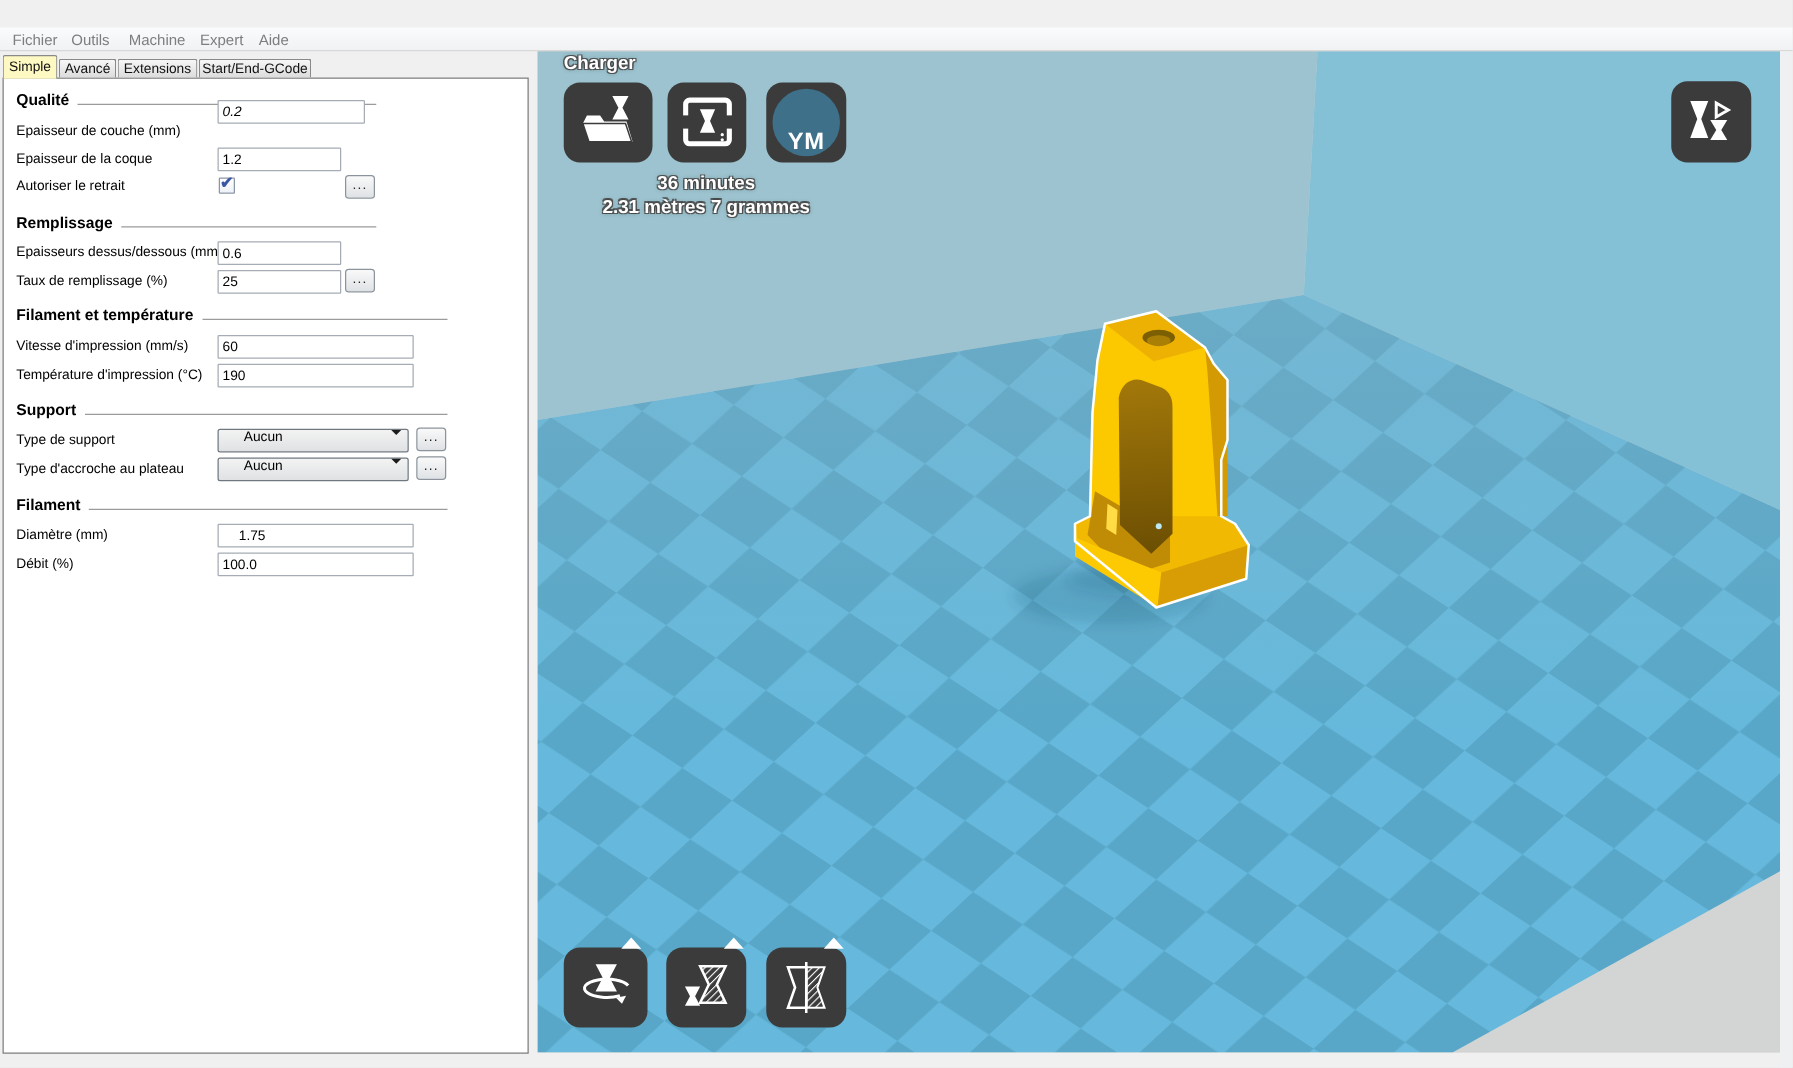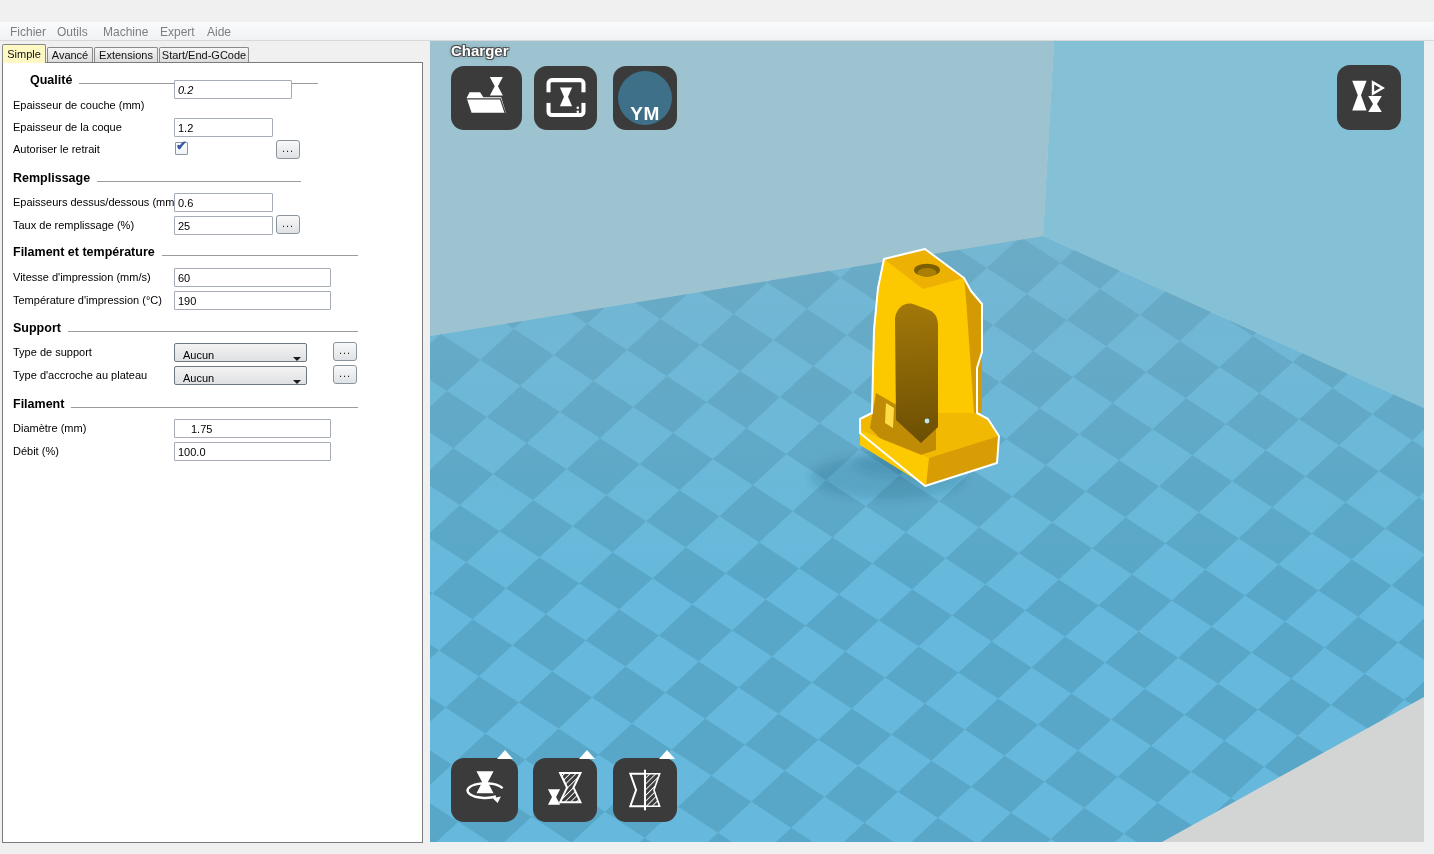--- a/index.html
+++ b/index.html
@@ -26,21 +26,21 @@
   
   .panel{left:2px;top:62px;width:421px;height:781px;background:#fff;border:1px solid #7b7b7b}
   .tab{font-size:11px;color:#111;text-align:center;border:1px solid #898989;border-bottom:none;border-radius:2px 2px 0 0;z-index:3}
   .tab.on{background:#fef9c3;line-height:18px}
   .tab.off{background:linear-gradient(#f6f6f6,#dcdcdc);line-height:14px}
   .sec{display:flex;align-items:flex-end;font-weight:bold;font-size:12.5px;color:#000}
   .sec .rule{flex:1;height:1px;background:#9b9b9b;margin-left:7px;margin-bottom:3px}
   .lbl{left:13px;font-size:11px;color:#000;line-height:19px}
   .inp{position:absolute;height:19px;border:1px solid #a5acb5;border-radius:1px;font-size:11px;padding:0 3px;color:#000;background:#fff;font-family:inherit}
   .dots{width:24px;height:19px;background:linear-gradient(#f9f9f9,#dfe2e5);border:1px solid #8b949c;border-radius:3px;font-size:11px;line-height:15px;text-align:center;color:#222;letter-spacing:1px}
-  .sel{height:19px;width:133px;background:linear-gradient(#f3f3f3,#dfe1e3);border:1px solid #6f7780;border-radius:2px;display:flex;align-items:flex-end;font-size:11px;padding-left:8px;color:#000}
+  .sel{height:19px;width:153px;background:linear-gradient(#f3f3f3,#dfe1e3);border:1px solid #6f7780;border-radius:2px;display:flex;align-items:flex-start;font-size:11px;padding-left:20px;color:#000}
   .sel .arr{margin-left:auto;margin-right:5px;width:0;height:0;border-left:4px solid transparent;border-right:4px solid transparent;border-top:4px solid #1c1c1c}
   .cb{left:175px;top:142px;width:13px;height:13px;border:1px solid #8a95a5;background:linear-gradient(#fefefe,#eef2f6);border-radius:1px}
   .cb .ck{position:absolute;left:0;top:-5px;font-size:13px;color:#3a57a5;font-weight:bold}
 
   
   .vp{left:430px;top:41px;width:994px;height:801px;background:#d3d4d4}
   .rstrip{left:1424px;top:41px;width:10px;height:813px;background:#eff0f1}
   .vpbtn{background:#3b3b3b;border-radius:13px;display:flex;align-items:center;justify-content:center}
   .ym-circle{width:54px;height:54px;border-radius:50%;background:#3e7089;display:flex;align-items:flex-end;justify-content:center;font-weight:bold;font-size:19px;color:#fff;letter-spacing:.5px}
   .otext{color:#fff;font-weight:bold;font-size:15px;text-shadow:-1px -1px 0 rgba(70,70,70,.85),1px -1px 0 rgba(70,70,70,.85),-1px 1px 0 rgba(70,70,70,.85),1px 1px 0 rgba(70,70,70,.85),0 0 4px rgba(0,0,0,.35)}
@@ -59,21 +59,21 @@
   <span class="a mi" style="left:103px">Machine</span>
   <span class="a mi" style="left:160px">Expert</span>
   <span class="a mi" style="left:207px">Aide</span>
 
   <div class="a panel"></div>
   <div class="a tab on" style="left:2px;top:44px;width:44px;height:19px">Simple</div>
   <div class="a tab off" style="left:47px;top:47px;width:46px;height:15px">Avancé</div>
   <div class="a tab off" style="left:94px;top:47px;width:64px;height:15px">Extensions</div>
   <div class="a tab off" style="left:159px;top:47px;width:90px;height:15px">Start/End-GCode</div>
 
-  <div class="a sec" style="left:30px;top:73px;width:288px">
+  <div class="a sec" style="left:13px;top:73px;width:288px">
     <span>Qualité</span>
       <span class="rule"></span>
   </div>
   <div class="a lbl" style="top:96px">Epaisseur de couche (mm)</div>
   <input class="inp" style="left: 174px; top: 80px; width: 118px; font-style: italic;" value="0.2">
   <div class="a lbl" style="top:118px">Epaisseur de la coque</div>
   <input class="inp" style="left: 174px; top: 118px; width: 99px;" value="1.2">
   <div class="a lbl" style="top:140px">Autoriser le retrait</div>
   <div class="a cb">
     <span class="ck">✔</span>
@@ -194,20 +194,24 @@
         <circle cx="46" cy="49" r="1.6" fill="#fff"></circle>
     </svg>
   </div>
 
   <div class="a vpbtn" style="left:613px;top:66px;width:64px;height:64px">
     <div class="ym-circle">
       <span>YM</span>
     </div>
   </div>
 
+  <div class="a otext stats">
+    <div>36 minutes</div>
+    <div>2.31 mètres 7 grammes</div>
+  </div>
 
   <div class="a vpbtn" style="left:1337px;top:65px;width:64px;height:65px">
     <svg width="52" height="52" viewBox="0 0 64 65">
       <path d="M11,11 L29,11 L22,29 L29,48 L11,48 L18,29 Z" fill="#fff"></path>
       <path d="M31,30 h17 l-6,10 6,10 h-17 l6,-10 Z" fill="#fff"></path>
       <path d="M37,13 L49,20 L37,27 Z" fill="none" stroke="#fff" stroke-width="3"></path>
     </svg>
   </div>
 
   <div class="a vpbtn" style="left:451px;top:758px;width:67px;height:64px">

